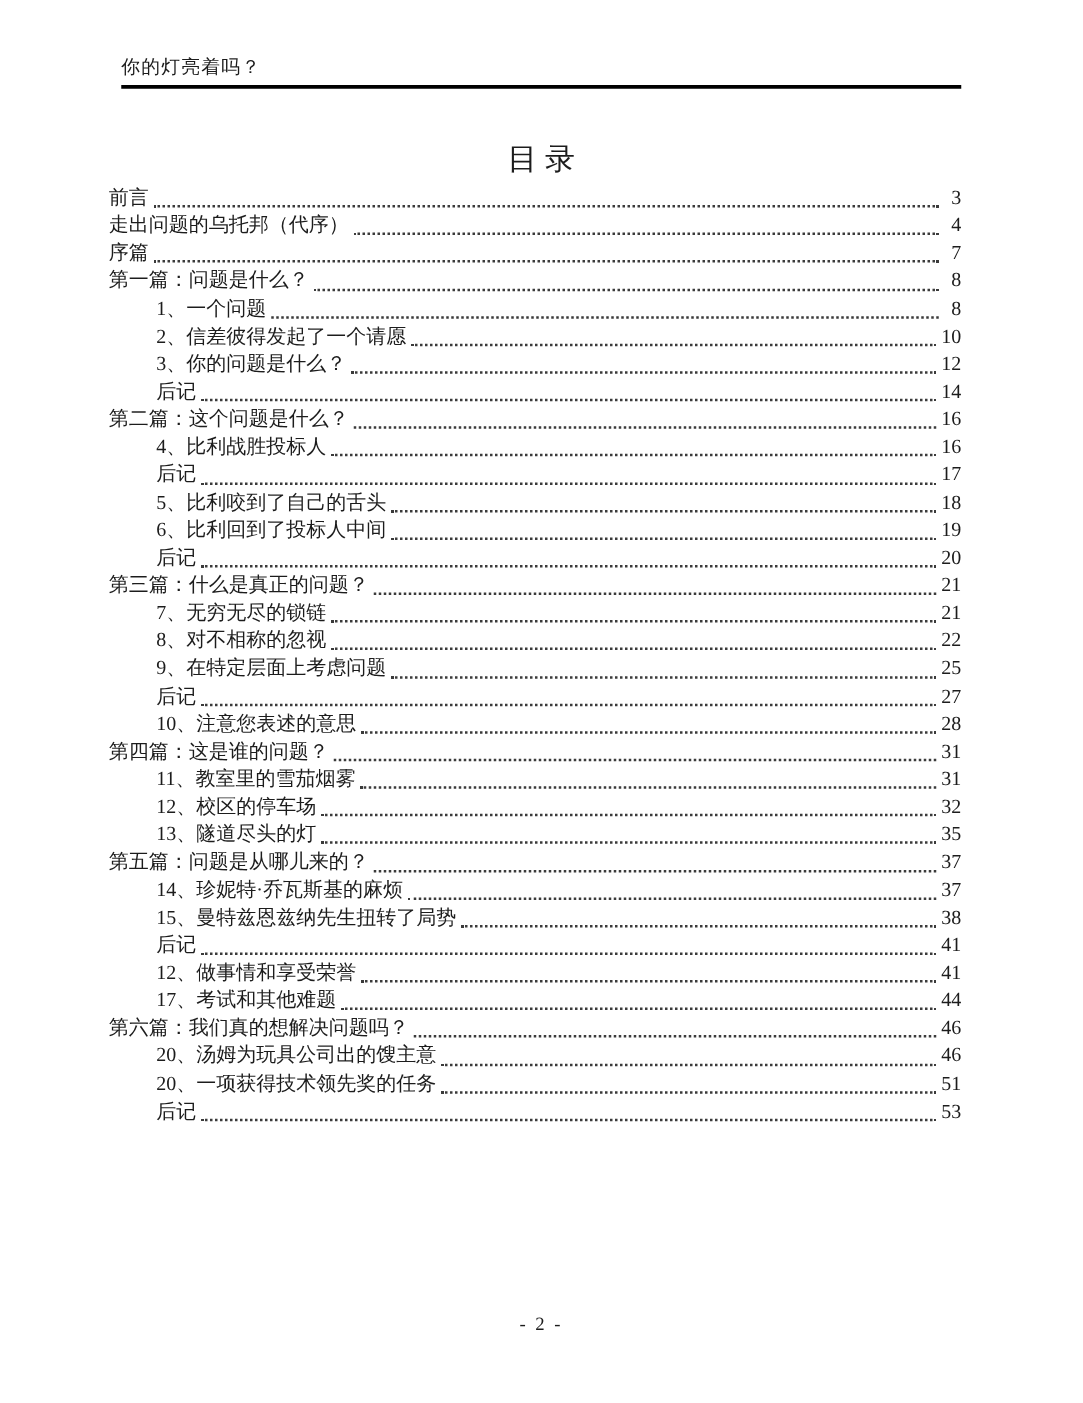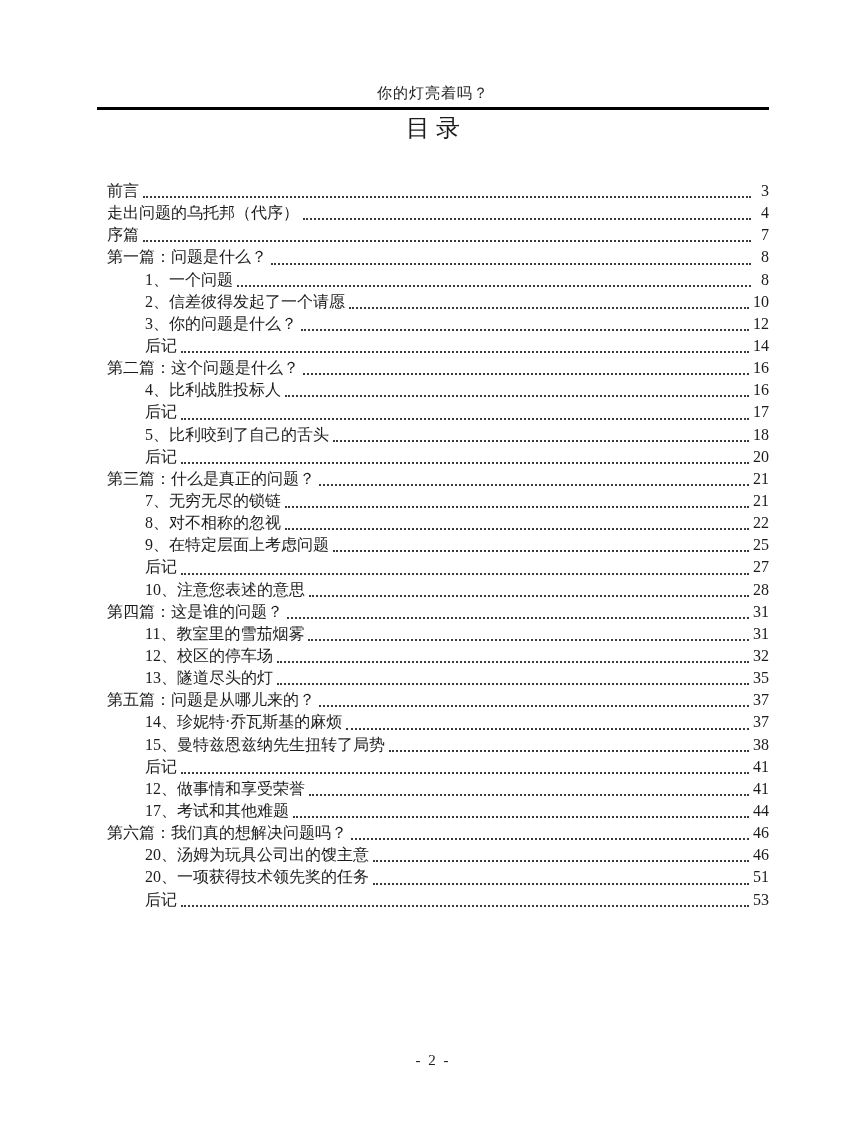--- a/index.html
+++ b/index.html
@@ -14,22 +14,20 @@
     background: #ffffff;
     font-family: "Liberation Serif", "DejaVu Serif", serif;
     color: #1c1c1c;
     overflow: hidden;
   }
   .header {
     position: absolute;
     top: 0;
     left: 97px;
     right: 97px;
-    text-align: center;
-    margin-top: 39px;
   }
   .header-title {
     display: block;
     padding-top: 46px;
     font-size: 15px;
     line-height: 17px;
     letter-spacing: 1px;
   }
   .header-rule {
     margin-top: 5px;
@@ -43,23 +41,22 @@
     width: 100%;
     text-align: center;
     font-size: 24px;
     line-height: 26px;
     letter-spacing: 6px;
     text-indent: 6px;
   }
   .toc-list {
     position: absolute;
     top: 148px;
-    left: 107px;
+    left: 87px;
     right: 97px;
-    margin-top: 32px;
   }
   .toc-row {
     display: flex;
     height: 22.15px;
     line-height: 22.15px;
     font-size: 16px;
   }
   .toc-row.level-1 {
     padding-left: 38px;
   }
@@ -164,20 +161,25 @@
         <span class="toc-label">后记</span>
         <span class="toc-leader"></span>
         <span class="toc-page">17</span>
       </div>
       <div class="toc-row level-1">
         <span class="toc-label">5、比利咬到了自己的舌头</span>
         <span class="toc-leader"></span>
         <span class="toc-page">18</span>
       </div>
       <div class="toc-row level-1">
+        <span class="toc-label">6、比利回到了投标人中间</span>
+        <span class="toc-leader"></span>
+        <span class="toc-page">19</span>
+      </div>
+      <div class="toc-row level-1">
         <span class="toc-label">后记</span>
         <span class="toc-leader"></span>
         <span class="toc-page">20</span>
       </div>
       <div class="toc-row level-0">
         <span class="toc-label">第三篇：什么是真正的问题？</span>
         <span class="toc-leader"></span>
         <span class="toc-page">21</span>
       </div>
       <div class="toc-row level-1">

